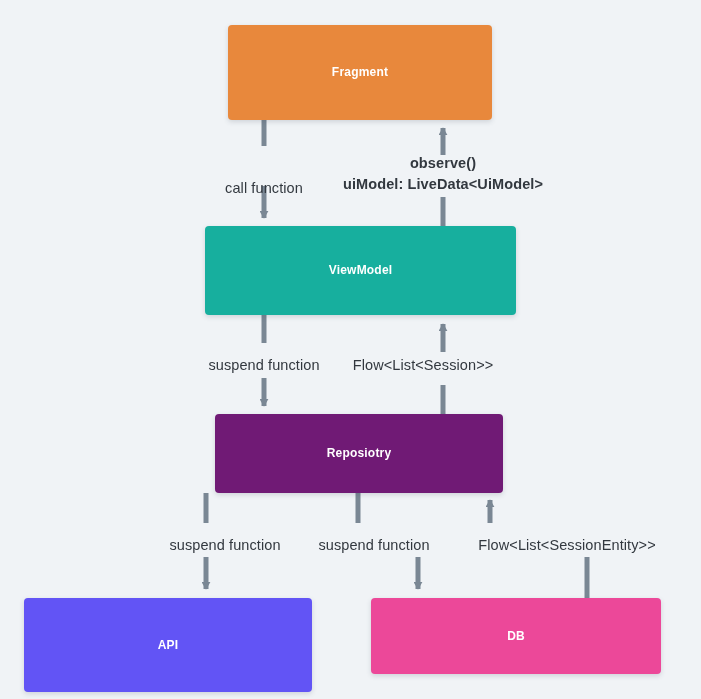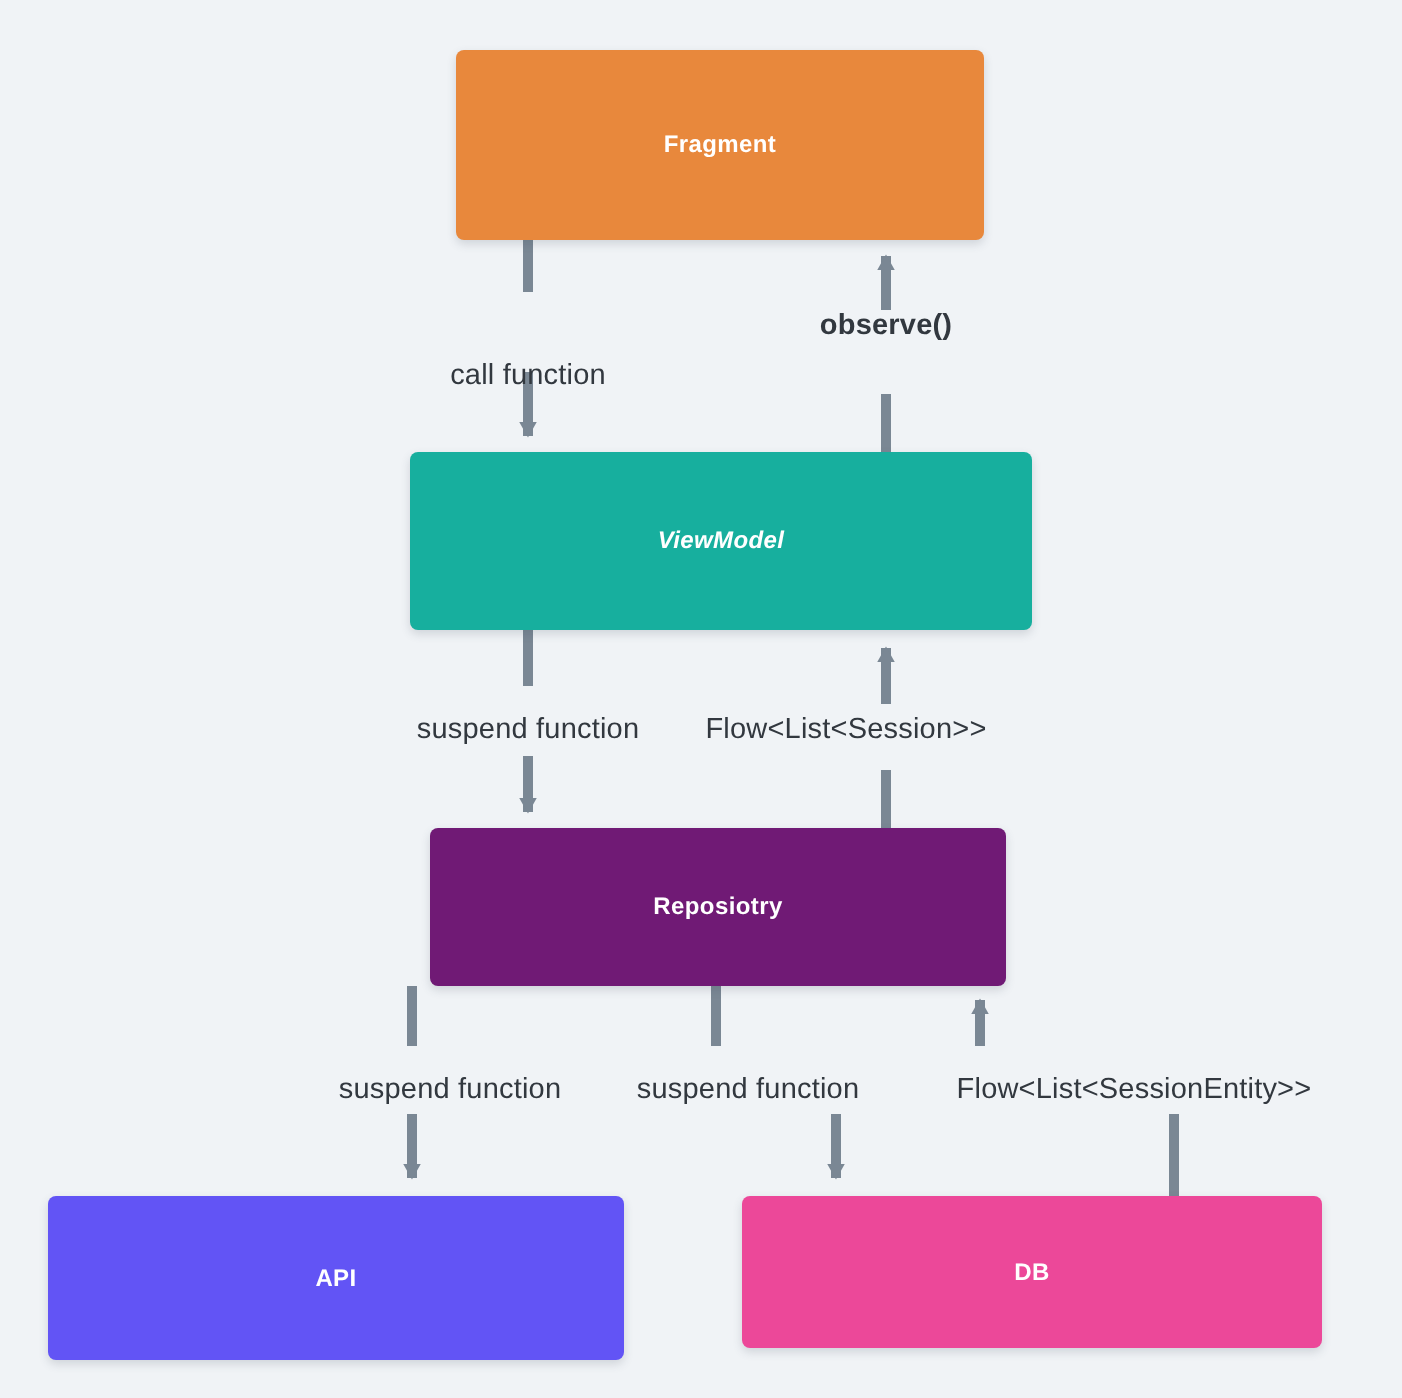--- a/index.html
+++ b/index.html
@@ -29,23 +29,23 @@
   }
   .node-label {
     color: #ffffff;
     font-size: 12px;
     font-weight: 600;
     letter-spacing: 0.2px;
     text-align: center;
     line-height: 1.2;
   }
   .node-fragment   { left: 228px; top: 25px;  width: 264px; height: 95px;  background: #e8883c; }
-  .node-viewmodel  { left: 205px; top: 226px; width: 311px; height: 89px;  background: #17af9e; font-style: italic; }
+  .node-viewmodel  { left: 205px; top: 226px; width: 311px; height: 89px;  background: #17af9e; }
   .node-repository { left: 215px; top: 414px; width: 288px; height: 79px;  background: #701a75; }
-  .node-api        { left: 24px;  top: 598px; width: 288px; height: 82px;  background: #6254f5; }
+  .node-api        { left: 24px;  top: 598px; width: 288px; height: 94px;  background: #6254f5; }
   .node-db         { left: 371px; top: 598px; width: 290px; height: 76px;  background: #ec4899; }
 
   .edge {
     position: absolute;
     overflow: visible;
   }
   .edge svg { display: block; overflow: visible; }
 
   .edge-label {
     position: absolute;
@@ -111,20 +111,21 @@
       </g>
     </svg>
   </div>
 
   <div class="edge-label center" style="left:264px; top:178px;">
     <div>call function</div>
   </div>
 
   <div class="edge-label center" style="left:443px; top:153px;">
     <div style="font-weight:600;">observe()</div>
+    <div style="font-weight:600;">uiModel: LiveData&lt;UiModel&gt;</div>
   </div>
 
   <div class="edge-label center" style="left:264px; top:355px;">
     <div>suspend function</div>
   </div>
 
   <div class="edge-label center" style="left:423px; top:355px;">
     <div>Flow&lt;List&lt;Session&gt;&gt;</div>
   </div>
 

